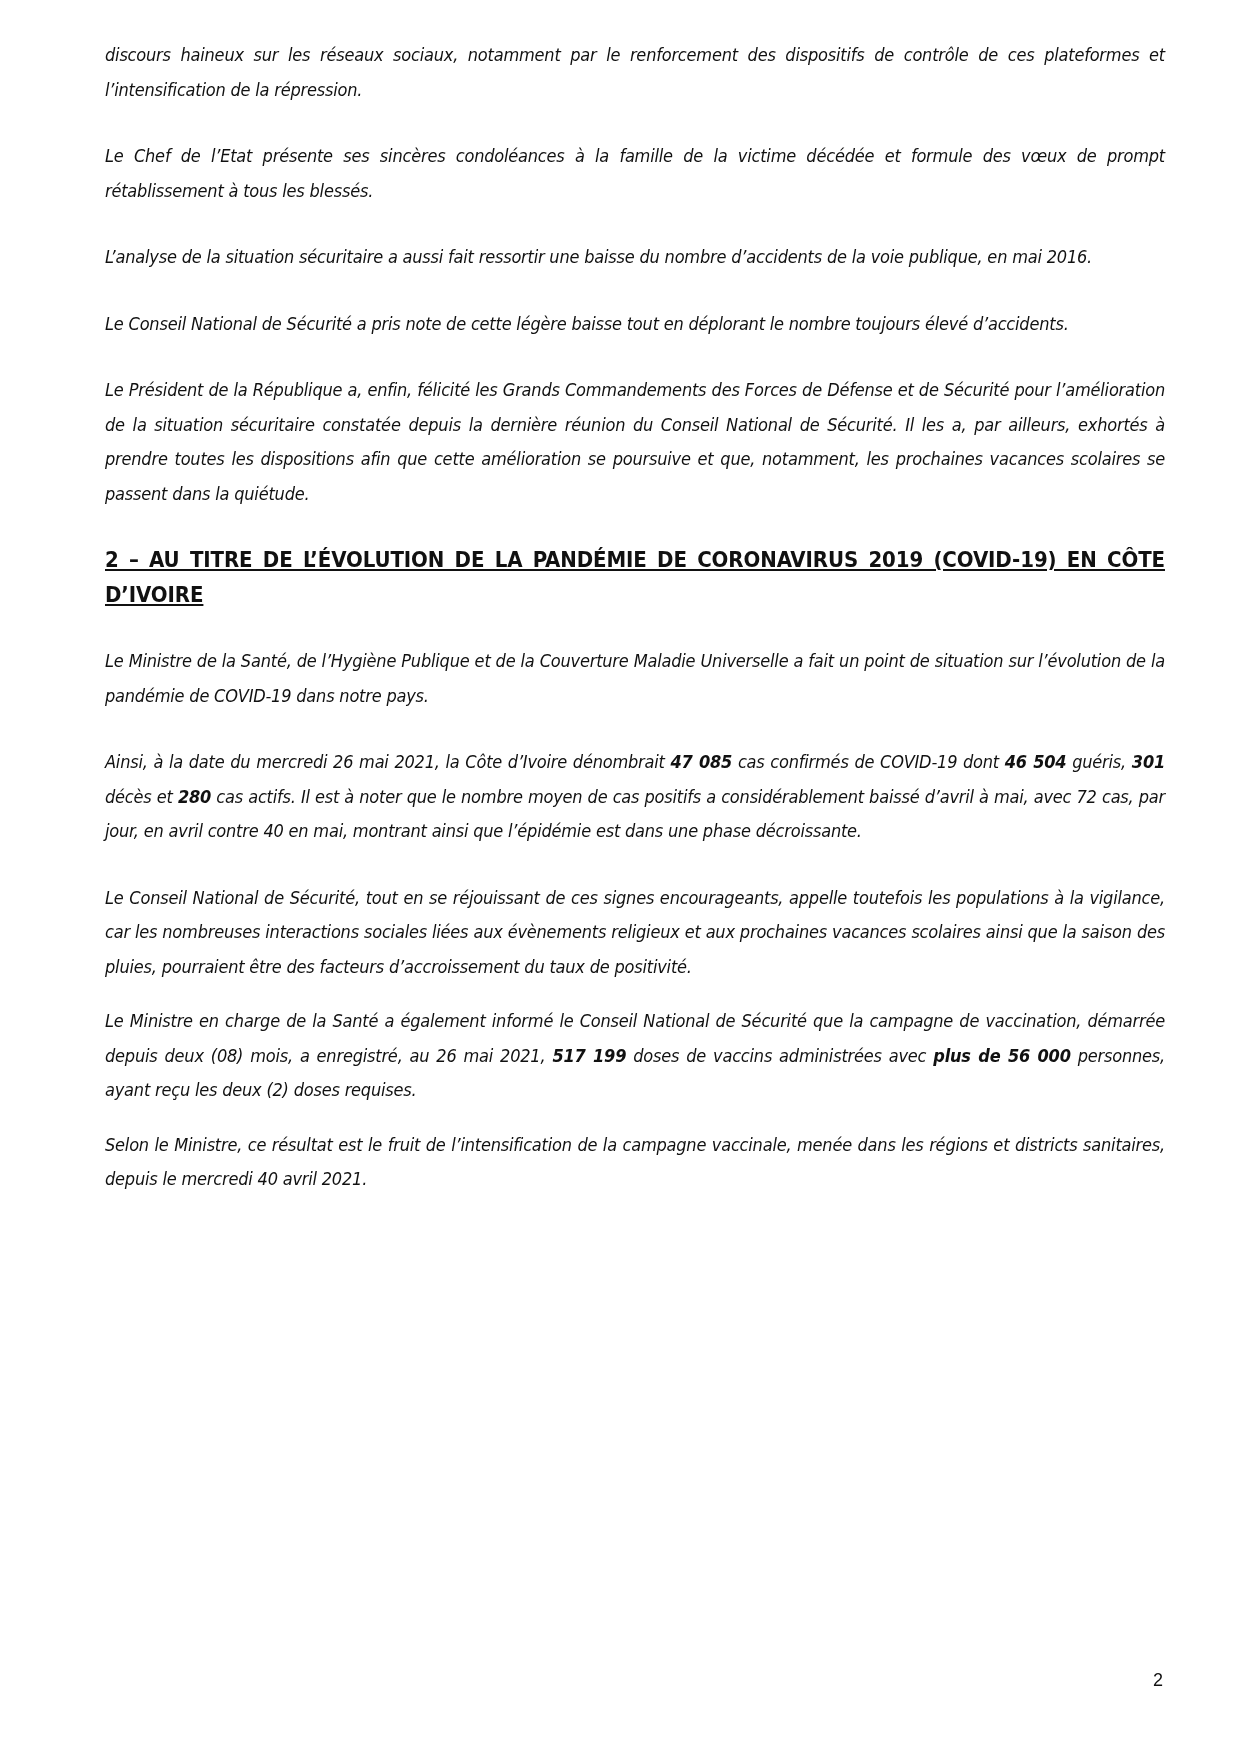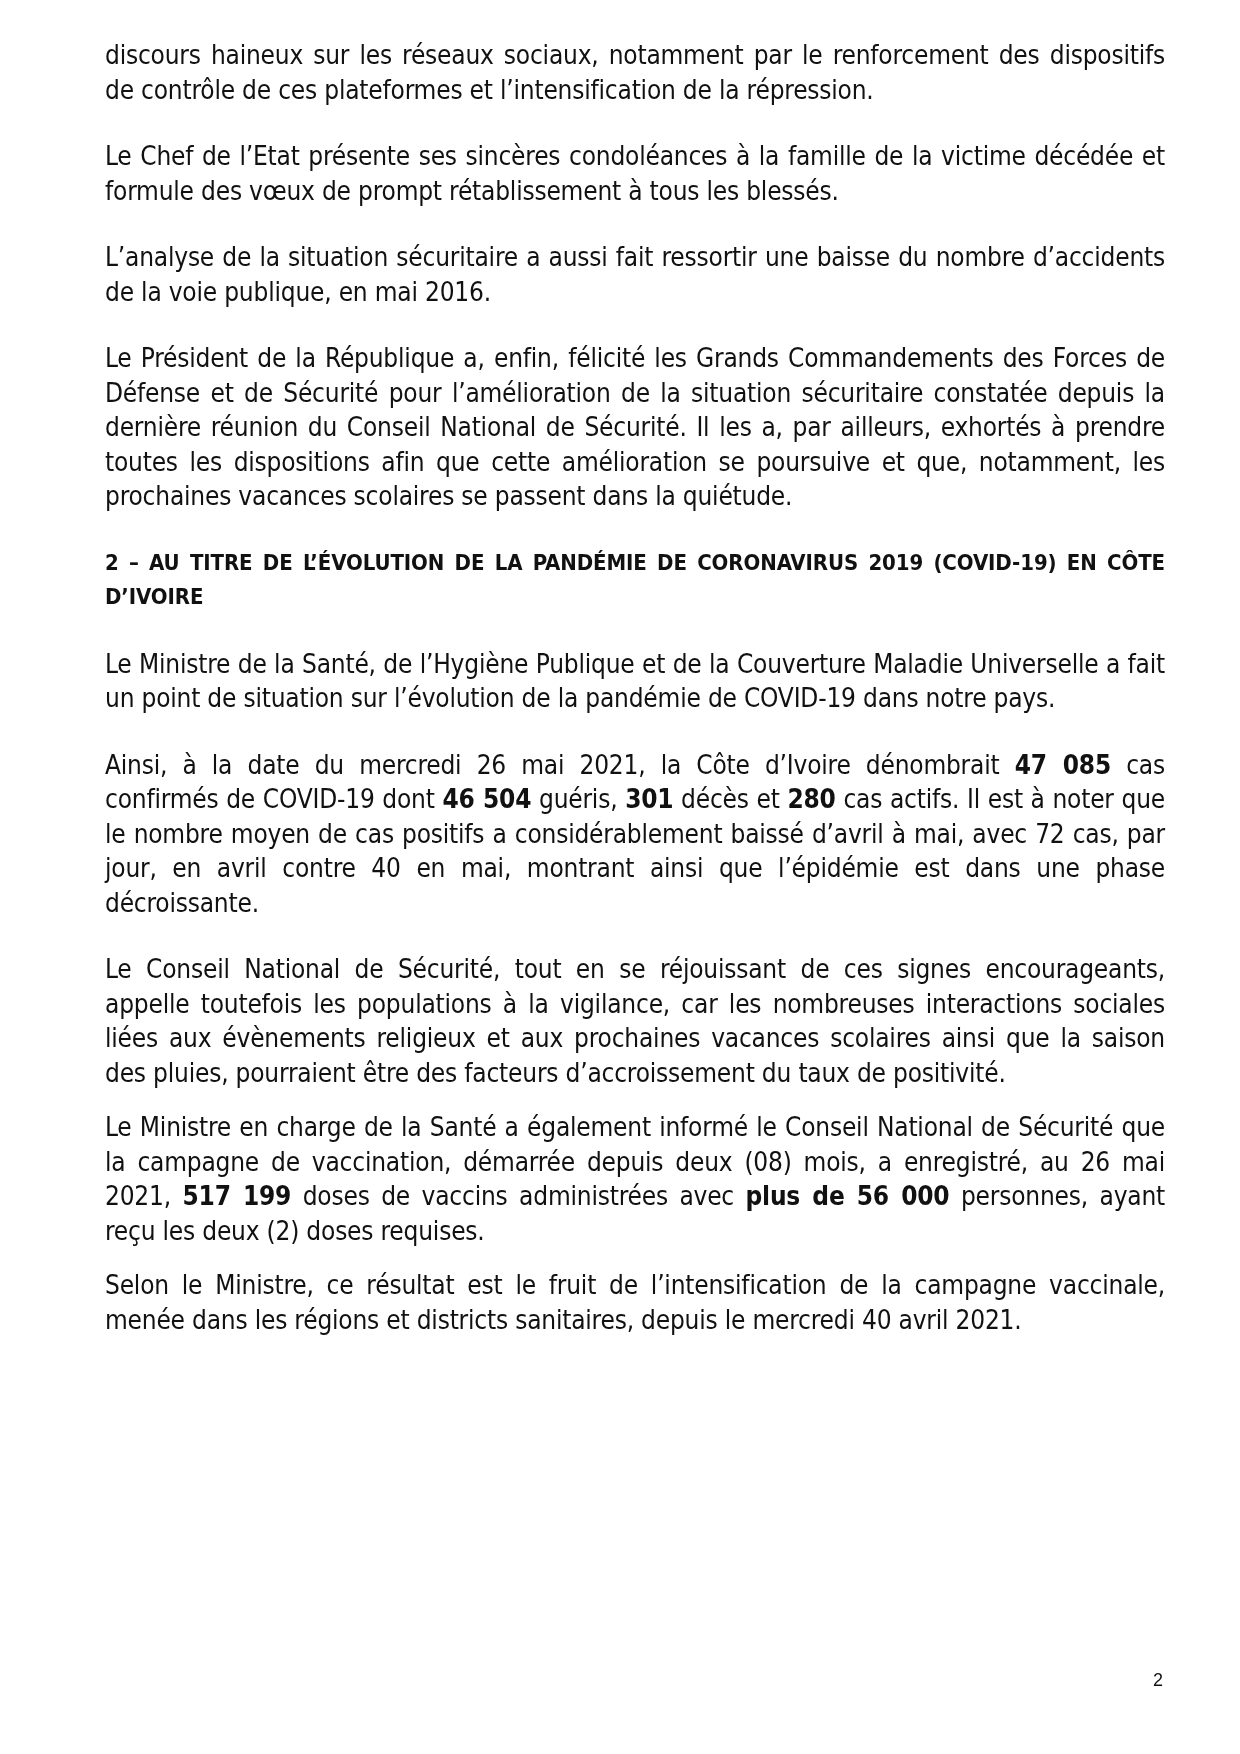--- a/index.html
+++ b/index.html
@@ -16,36 +16,38 @@
       font-family: "DejaVu Sans Condensed", "DejaVu Sans", "Liberation Sans", sans-serif;
     }
     .page {
       position: absolute;
       left: 105px;
       top: 38px;
       width: 1060px;
     }
     .para {
       margin: 0 0 32px 0;
-      font-size: 26px;
+      font-size: 18px;
       line-height: 34.5px;
       text-align: justify;
       font-stretch: condensed;
       letter-spacing: -0.2px;
+      font-style: italic;
     }
     .para.tight {
       margin-bottom: 20px;
     }
     .heading {
       margin: 4px 0 32px 0;
       font-size: 22px;
       line-height: 34.5px;
       font-weight: bold;
       text-align: justify;
       letter-spacing: -0.1px;
+      text-decoration: underline;
     }
     b {
       font-weight: bold;
       margin-top: 32px;
     }
     .page-number {
       position: absolute;
       left: 1153px;
       top: 1670px;
       font-size: 18px;
@@ -54,20 +56,21 @@
     }
   </style>
 </head>
 <body>
 
 <div class="page">
 
   <p class="para">discours haineux sur les réseaux sociaux, notamment par le renforcement des dispositifs de contrôle de ces plateformes et l’intensification de la répression.</p>
   <p class="para">Le Chef de l’Etat présente ses sincères condoléances à la famille de la victime décédée et formule des vœux de prompt rétablissement à tous les blessés.</p>
   <p class="para">L’analyse de la situation sécuritaire a aussi fait ressortir une baisse du nombre d’accidents de la voie publique, en mai 2016.</p>
+  <p class="para">Le Conseil National de Sécurité a pris note de cette légère baisse tout en déplorant le nombre toujours élevé d’accidents.</p>
   <p class="para">Le Président de la République a, enfin, félicité les Grands Commandements des Forces de Défense et de Sécurité pour l’amélioration de la situation sécuritaire constatée depuis la dernière réunion du Conseil National de Sécurité.  Il les a, par ailleurs, exhortés à prendre toutes les dispositions afin que cette amélioration se poursuive et que, notamment, les prochaines vacances scolaires se passent dans la quiétude.</p>
 
   <h2 class="heading">2 – AU TITRE DE L’ÉVOLUTION DE LA PANDÉMIE DE CORONAVIRUS 2019 (COVID-19) EN CÔTE D’IVOIRE</h2>
 
   <p class="para">Le Ministre de la Santé, de l’Hygiène Publique et de la Couverture Maladie Universelle a fait un point de situation sur l’évolution de la pandémie de COVID-19 dans notre pays.</p>
 
   <p class="para">
     <span>Ainsi, à la date du mercredi 26 mai 2021, la Côte d’Ivoire dénombrait </span><b>47 085</b><span> cas confirmés de COVID-19 dont </span><b>46 504</b><span> guéris, </span><b>301</b><span> décès et </span><b>280</b><span> cas actifs. Il est à noter que le nombre moyen de cas positifs a considérablement baissé d’avril à mai, avec 72 cas, par jour, en avril contre 40 en mai, montrant ainsi que l’épidémie est dans une phase décroissante.</span>
   </p>
 

